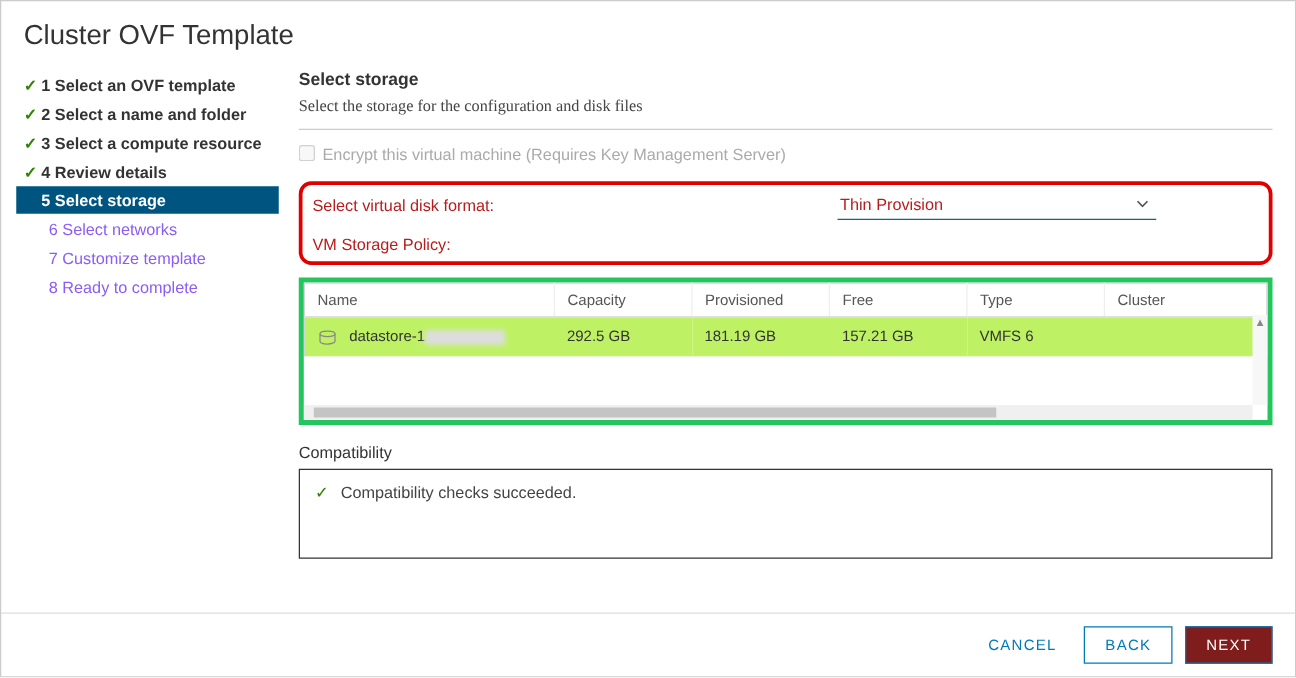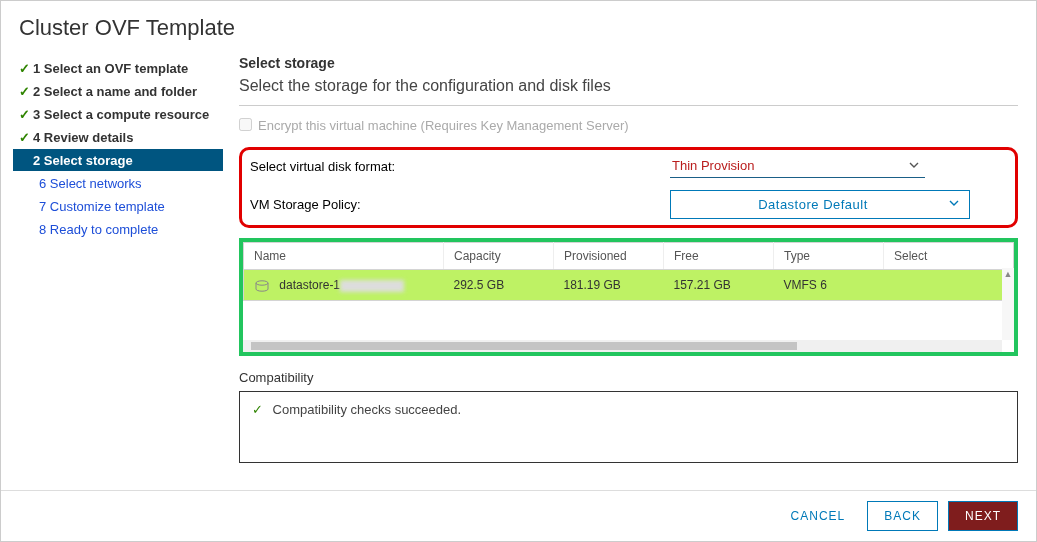--- a/index.html
+++ b/index.html
@@ -52,39 +52,40 @@
   }
   .sidebar-item.done { font-weight: 600; }
   .sidebar-item.current {
     background: #005580;
     color: #fff;
     font-weight: 600;
     border-radius: 0;
     width: 210px;
   }
   .sidebar-item.pending {
-    color: #1d4ed8;
+    color: #8b5cf6;
     font-weight: 400;
     padding-left: 26px;
   }
   .content {
     flex: 1;
     padding: 4px 18px 0 6px;
     display: flex;
     flex-direction: column;
   }
   .section-title {
     font-weight: 600;
     font-size: 14px;
     margin-bottom: 6px;
   }
   .section-sub {
-    font-size: 16px;
+    font-size: 13px;
     color: #444;
     margin-bottom: 10px;
+    font-family: Liberation Serif, serif;
   }
   .hr {
     border: none;
     border-top: 1px solid #ccc;
     margin-bottom: 12px;
   }
   .encrypt-row {
     display: flex;
     align-items: flex-start;
     color: #aaa;
@@ -96,21 +97,21 @@
     accent-color: #aaa;
   }
   .form-row {
     display: flex;
     align-items: center;
     margin-bottom: 12px;
   }
   .form-label {
     width: 420px;
     font-size: 13px;
-    color: #000000;
+    color: #b91c1c;
   }
   .highlight-group {
     border: 3px solid #e10000;
     border-radius: 10px;
     padding: 4px 8px 6px 8px;
     margin-bottom: 10px;
   }
   .highlight-group .form-row:last-child { margin-bottom: 0; }
   .select-thin {
     width: 255px;
@@ -280,21 +281,21 @@
       <div class="sidebar-item done">
         <span class="check">✓</span>
         <span>3 Select a compute resource</span>
       </div>
       <div class="sidebar-item done">
         <span class="check">✓</span>
         <span>4 Review details</span>
       </div>
       <div class="sidebar-item current">
         <span class="num-only"></span>
-        <span>2 Select storage</span>
+        <span>5 Select storage</span>
       </div>
       <div class="sidebar-item pending">
         <span>6 Select networks</span>
       </div>
       <div class="sidebar-item pending">
         <span>7 Customize template</span>
       </div>
       <div class="sidebar-item pending">
         <span>8 Ready to complete</span>
       </div>
@@ -317,39 +318,33 @@
             <div class="select-thin">
               <span>Thin Provision</span>
             </div>
             <svg class="caret select-caret">
                 <path d="M1 1 L5 5 L9 1"></path>
               </svg>
           </div>
         </div>
         <div class="form-row">
           <div class="form-label">VM Storage Policy:</div>
-          <button class="policy-btn">
-            <span>Datastore Default</span>
-            <svg class="caret">
-                <path d="M1 1 L5 5 L9 1" style="stroke:#0079b8"></path>
-              </svg>
-          </button>
         </div>
       </div>
 
       <div class="ds-wrap">
         <table class="ds">
           <thead>
             <tr>
               <th style="width:200px">Name</th>
               <th style="width:110px">Capacity</th>
               <th style="width:110px">Provisioned</th>
               <th style="width:110px">Free</th>
               <th style="width:110px">Type</th>
-              <th>Select</th>
+              <th>Cluster</th>
             </tr>
           </thead>
           <tbody>
             <tr>
               <td>
                 <span class="ds-icon">
                   <svg width="16" height="12">
                       <ellipse cx="8" cy="3" rx="6" ry="2.2" fill="none" stroke="#888"></ellipse>
                       <path d="M2 3 V9 A6 2.2 0 0 0 14 9 V3" fill="none" stroke="#888"></path>
                     </svg>

